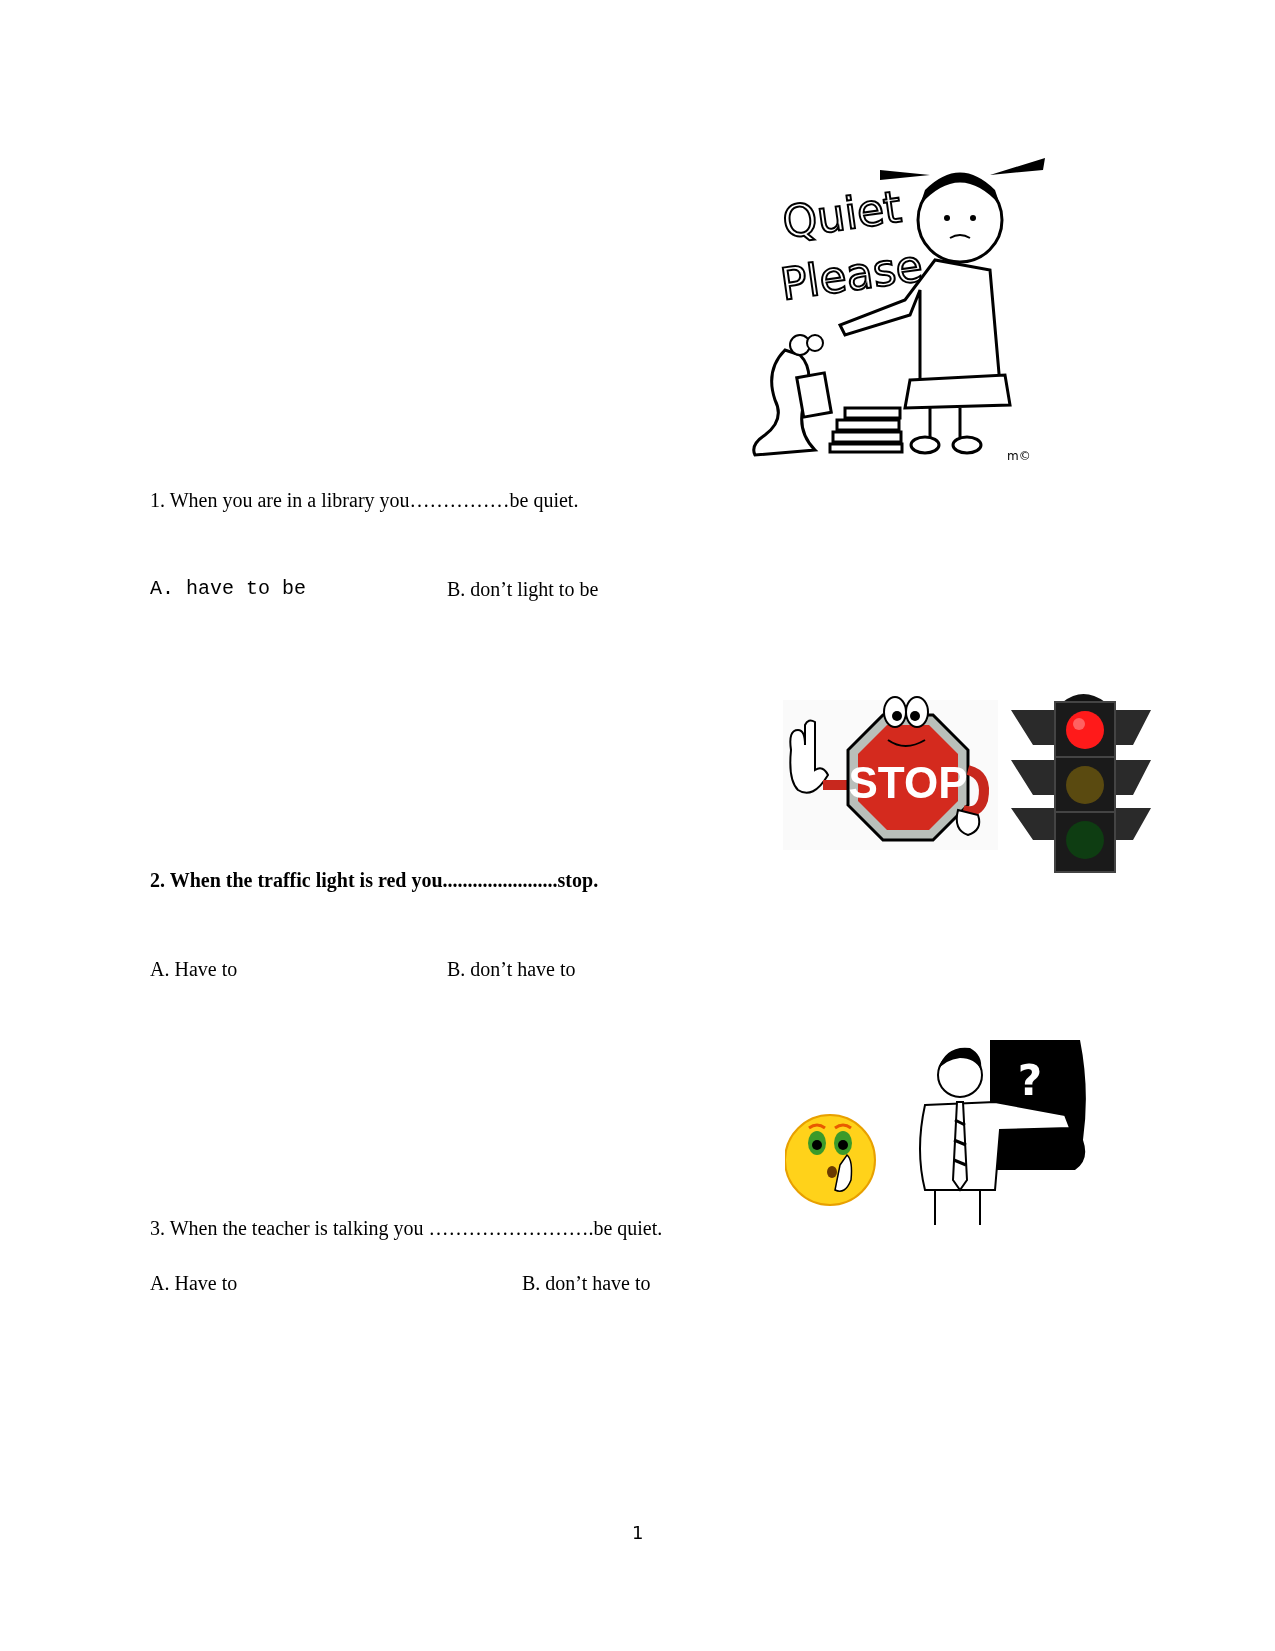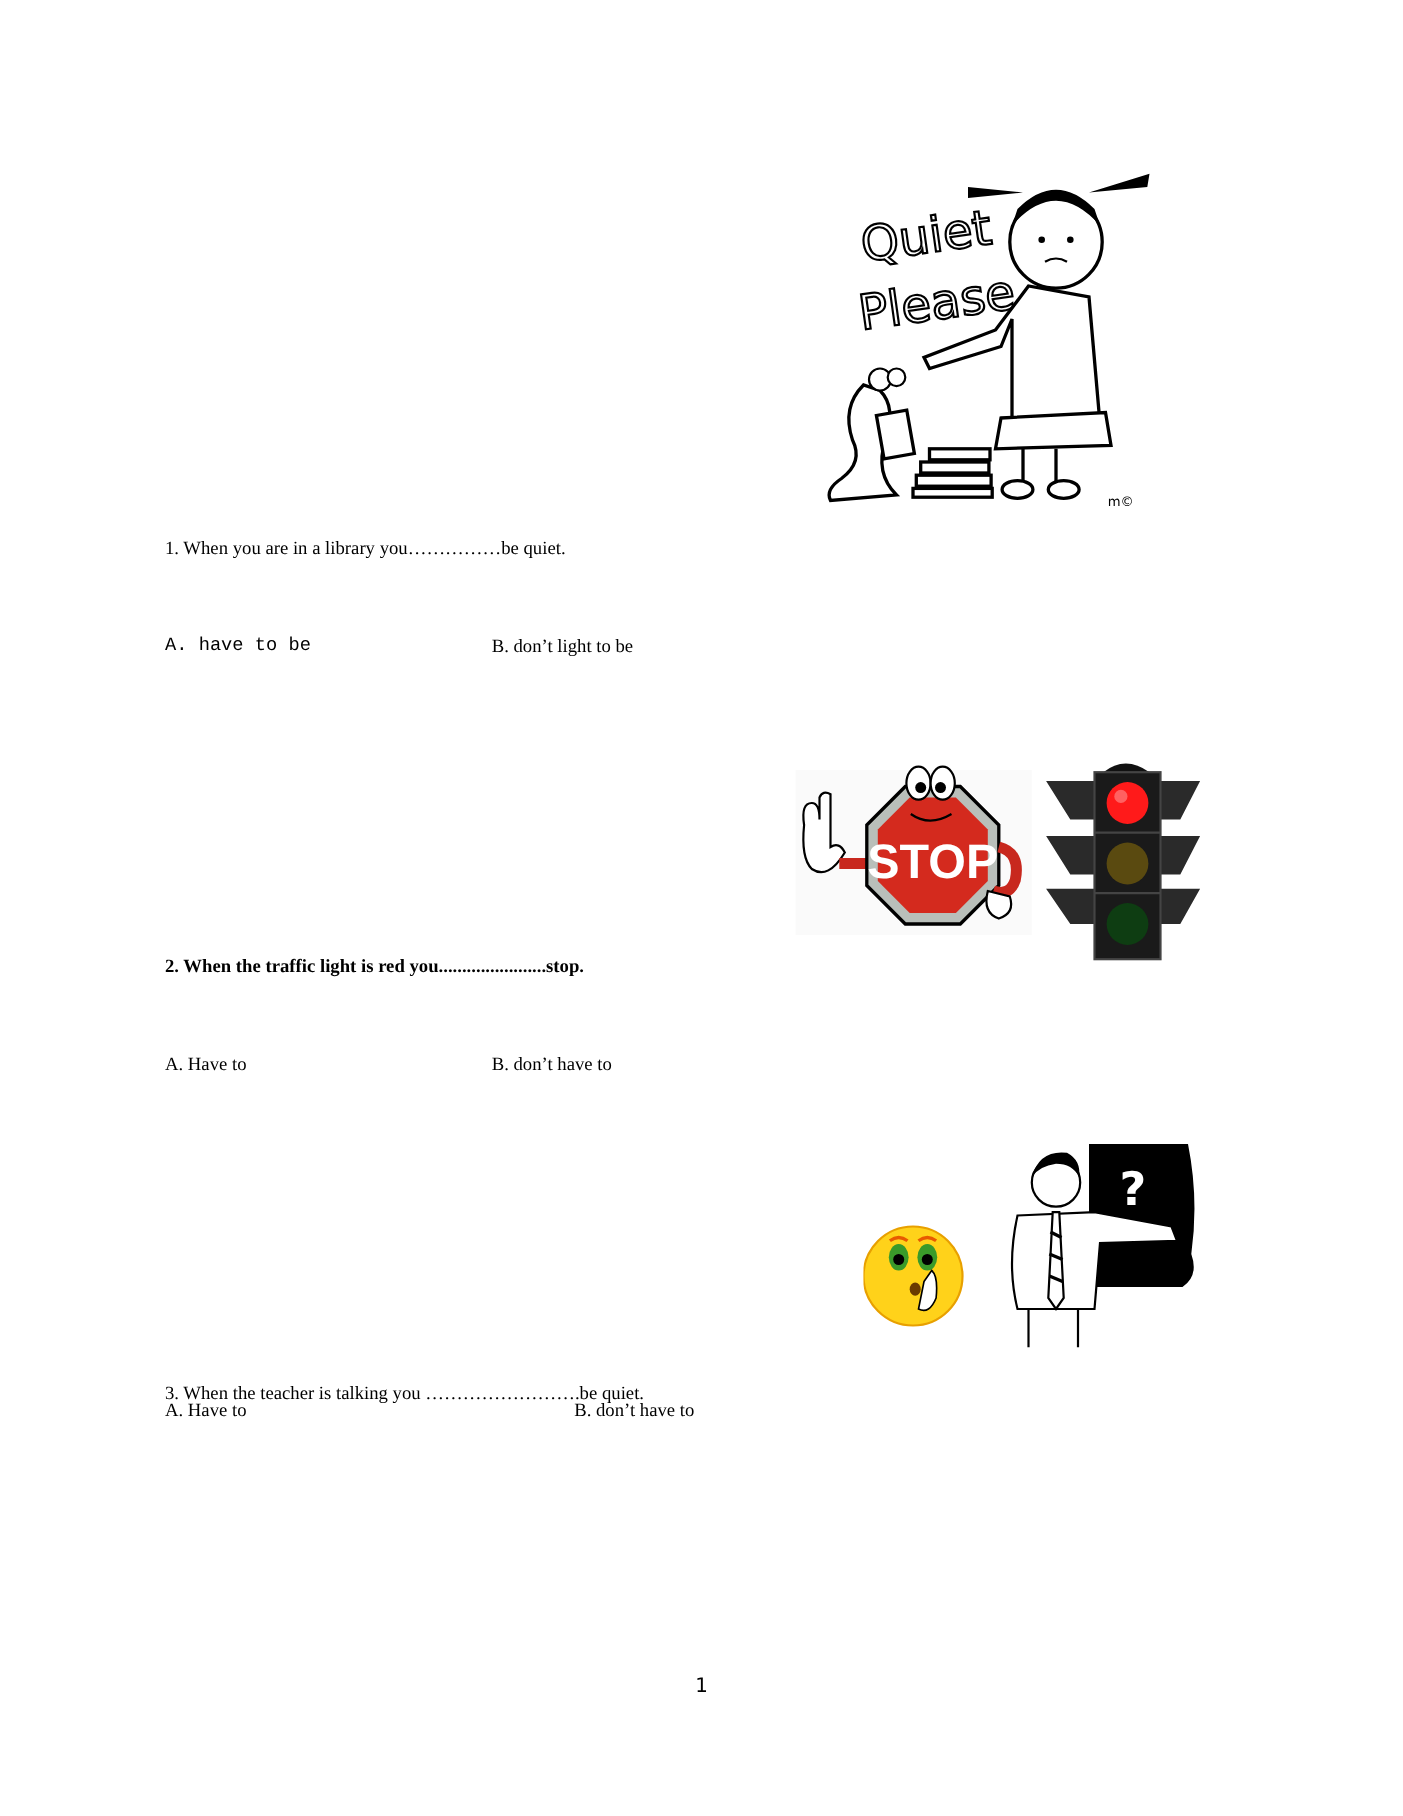--- a/index.html
+++ b/index.html
@@ -1,18 +1,18 @@
 <!DOCTYPE html>
 <html><head>
 <meta charset="utf-8">
 <style>
   html, body { margin:0; padding:0; background:#ffffff; }
   body { width:1275px; height:1651px; position:relative; overflow:hidden;
          font-family:"Liberation Serif", "DejaVu Serif", serif; color:#000; }
-  .txt { position:absolute; font-size:17px; white-space:nowrap; line-height:1; }
+  .txt { position:absolute; font-size:20px; white-space:nowrap; line-height:1; }
   .pgnum { position:absolute; font-family:"DejaVu Sans", sans-serif; font-size:18px; left:632px; top:1522px; }
   .img { position:absolute; }
   svg { display:block; }
 </style>
 </head>
 <body>
 
 <div class="img" style="left:745px;top:150px;width:310px;height:335px;">
   <svg width="310" height="335" viewBox="0 0 310 335">
     <text x="40" y="88" font-family="DejaVu Sans, sans-serif" font-size="44" fill="none" stroke="#000" stroke-width="2" transform="rotate(-8 40 88)">Quiet</text>
@@ -42,21 +42,21 @@
     <circle cx="70" cy="193" r="8" fill="#fff" stroke="#000" stroke-width="2"></circle>
     <rect x="55" y="225" width="28" height="40" fill="#fff" stroke="#000" stroke-width="3" transform="rotate(-10 69 245)"></rect>
     <text x="262" y="310" font-size="12" font-family="DejaVu Sans, sans-serif">m©</text>
   </svg>
 </div>
 
 <div class="txt" style="left:150px;top:490px;">1. When you are in a library you……………be quiet.</div>
 <div class="txt" style="left:150px;top:579px;font-family:Liberation Mono, monospace;">A. have to be</div>
 <div class="txt" style="left:447px;top:579px;">B. don’t light to be</div>
 
-<div class="img" style="left:723px;top:690px;width:380px;height:185px;">
+<div class="img" style="left:783px;top:690px;width:380px;height:185px;">
   <svg width="380" height="185" viewBox="0 0 380 185">
     <rect x="0" y="10" width="215" height="150" fill="#fafafa"></rect>
 
     <path d="M8 60 Q5 40 15 40 Q22 40 22 55 L22 35 Q25 28 32 32 L32 80 Q40 75 45 85 Q30 110 15 100 Q5 90 8 60 Z" fill="#fff" stroke="#000" stroke-width="2"></path>
     <path d="M40 95 L70 95" stroke="#c8281e" stroke-width="10"></path>
 
     <polygon points="100,25 150,25 185,60 185,115 150,150 100,150 65,115 65,60" fill="#b9bfba" stroke="#000" stroke-width="3"></polygon>
     <polygon points="104,35 146,35 175,64 175,111 146,140 104,140 75,111 75,64" fill="#d42a1e"></polygon>
     <text x="125" y="108" text-anchor="middle" font-family="Liberation Sans, sans-serif" font-weight="bold" font-size="44" fill="#fff">STOP</text>
     <ellipse cx="112" cy="22" rx="11" ry="15" fill="#fff" stroke="#000" stroke-width="2"></ellipse>
@@ -107,17 +107,17 @@
       <ellipse cx="58" cy="113" rx="9" ry="12" fill="#3a9a2a"></ellipse>
     <circle cx="32" cy="115" r="5" fill="#000"></circle>
       <circle cx="58" cy="115" r="5" fill="#000"></circle>
     <path d="M24 98 Q32 92 40 98 M50 98 Q58 92 66 98" stroke="#e85a00" stroke-width="3" fill="none"></path>
     <path d="M55 135 L62 125 Q68 130 66 150 Q60 165 50 160 Z" fill="#fff" stroke="#000" stroke-width="1.5"></path>
     <ellipse cx="47" cy="142" rx="5" ry="6" fill="#6a3a00"></ellipse>
     <text x="240" y="140" font-size="11" font-family="DejaVu Sans, sans-serif">m©</text>
   </svg>
 </div>
 
-<div class="txt" style="left:150px;top:1218px;margin-top:40px;">3. When the teacher is talking you …………………….be quiet.</div>
+<div class="txt" style="left:150px;top:1218px;">3. When the teacher is talking you …………………….be quiet.</div>
 <div class="txt" style="left:150px;top:1273px;">A. Have to</div>
 <div class="txt" style="left:522px;top:1273px;">B. don’t have to</div>
 
 <div class="pgnum">1</div>
 
 </body></html>

